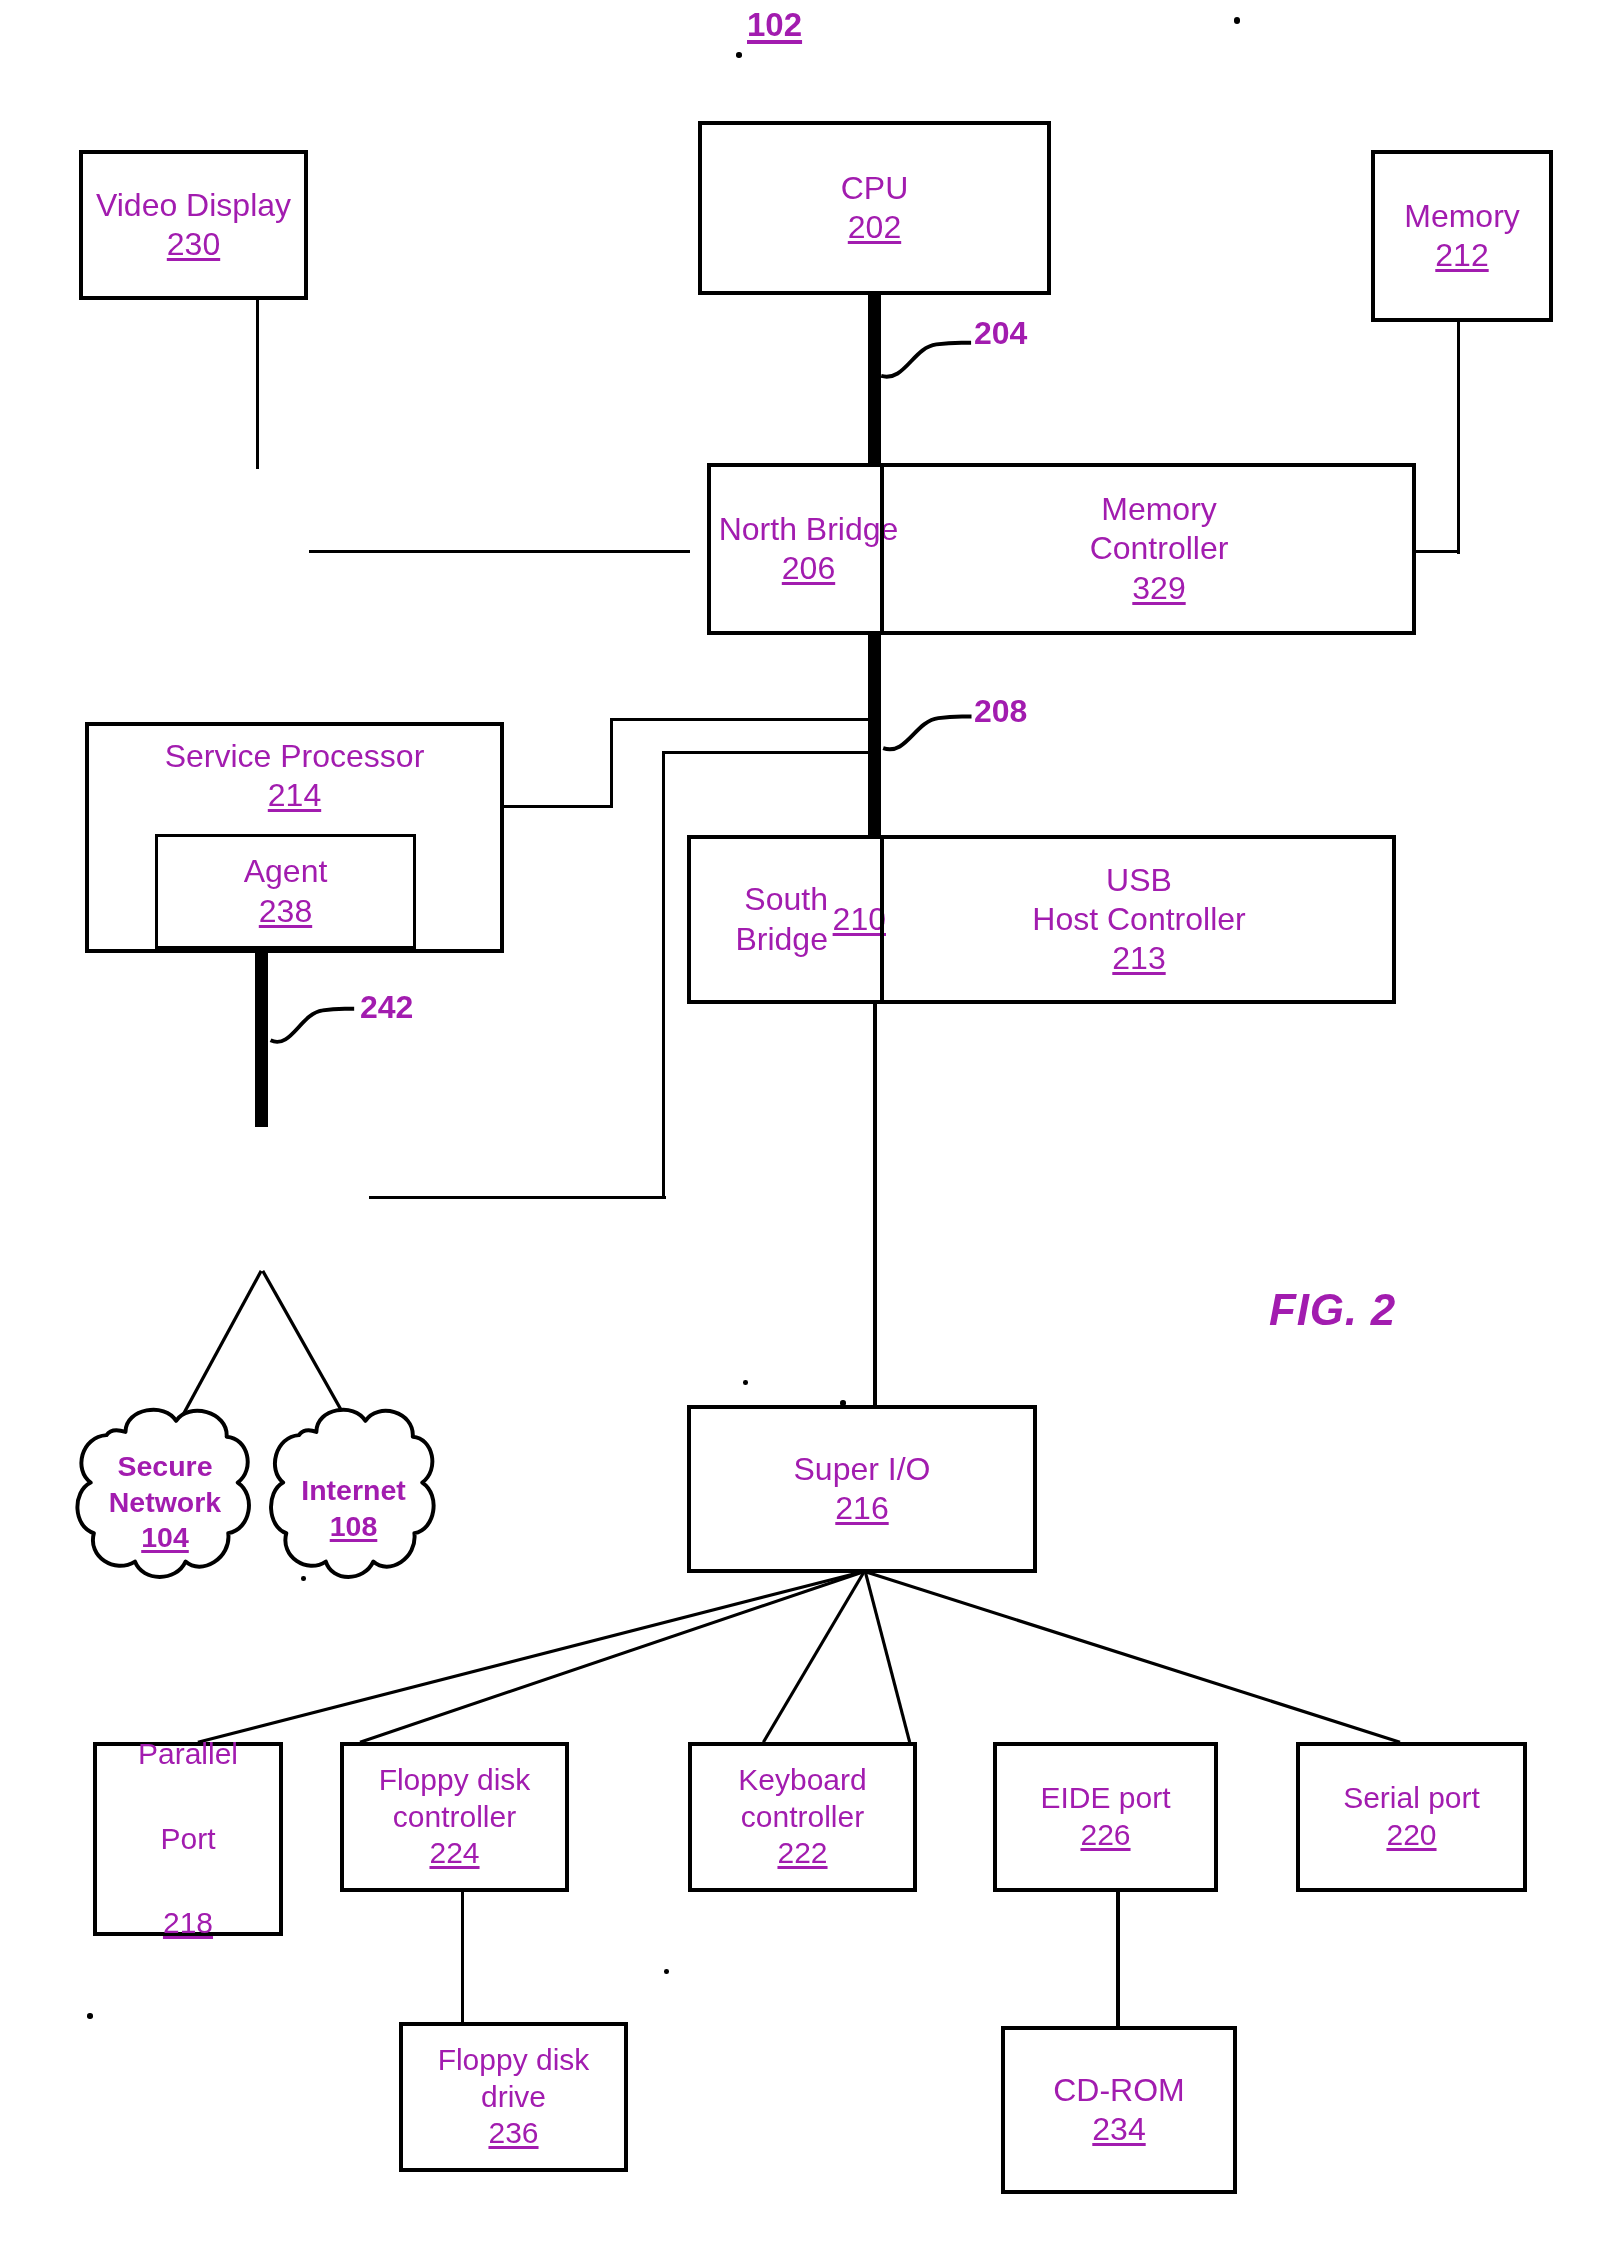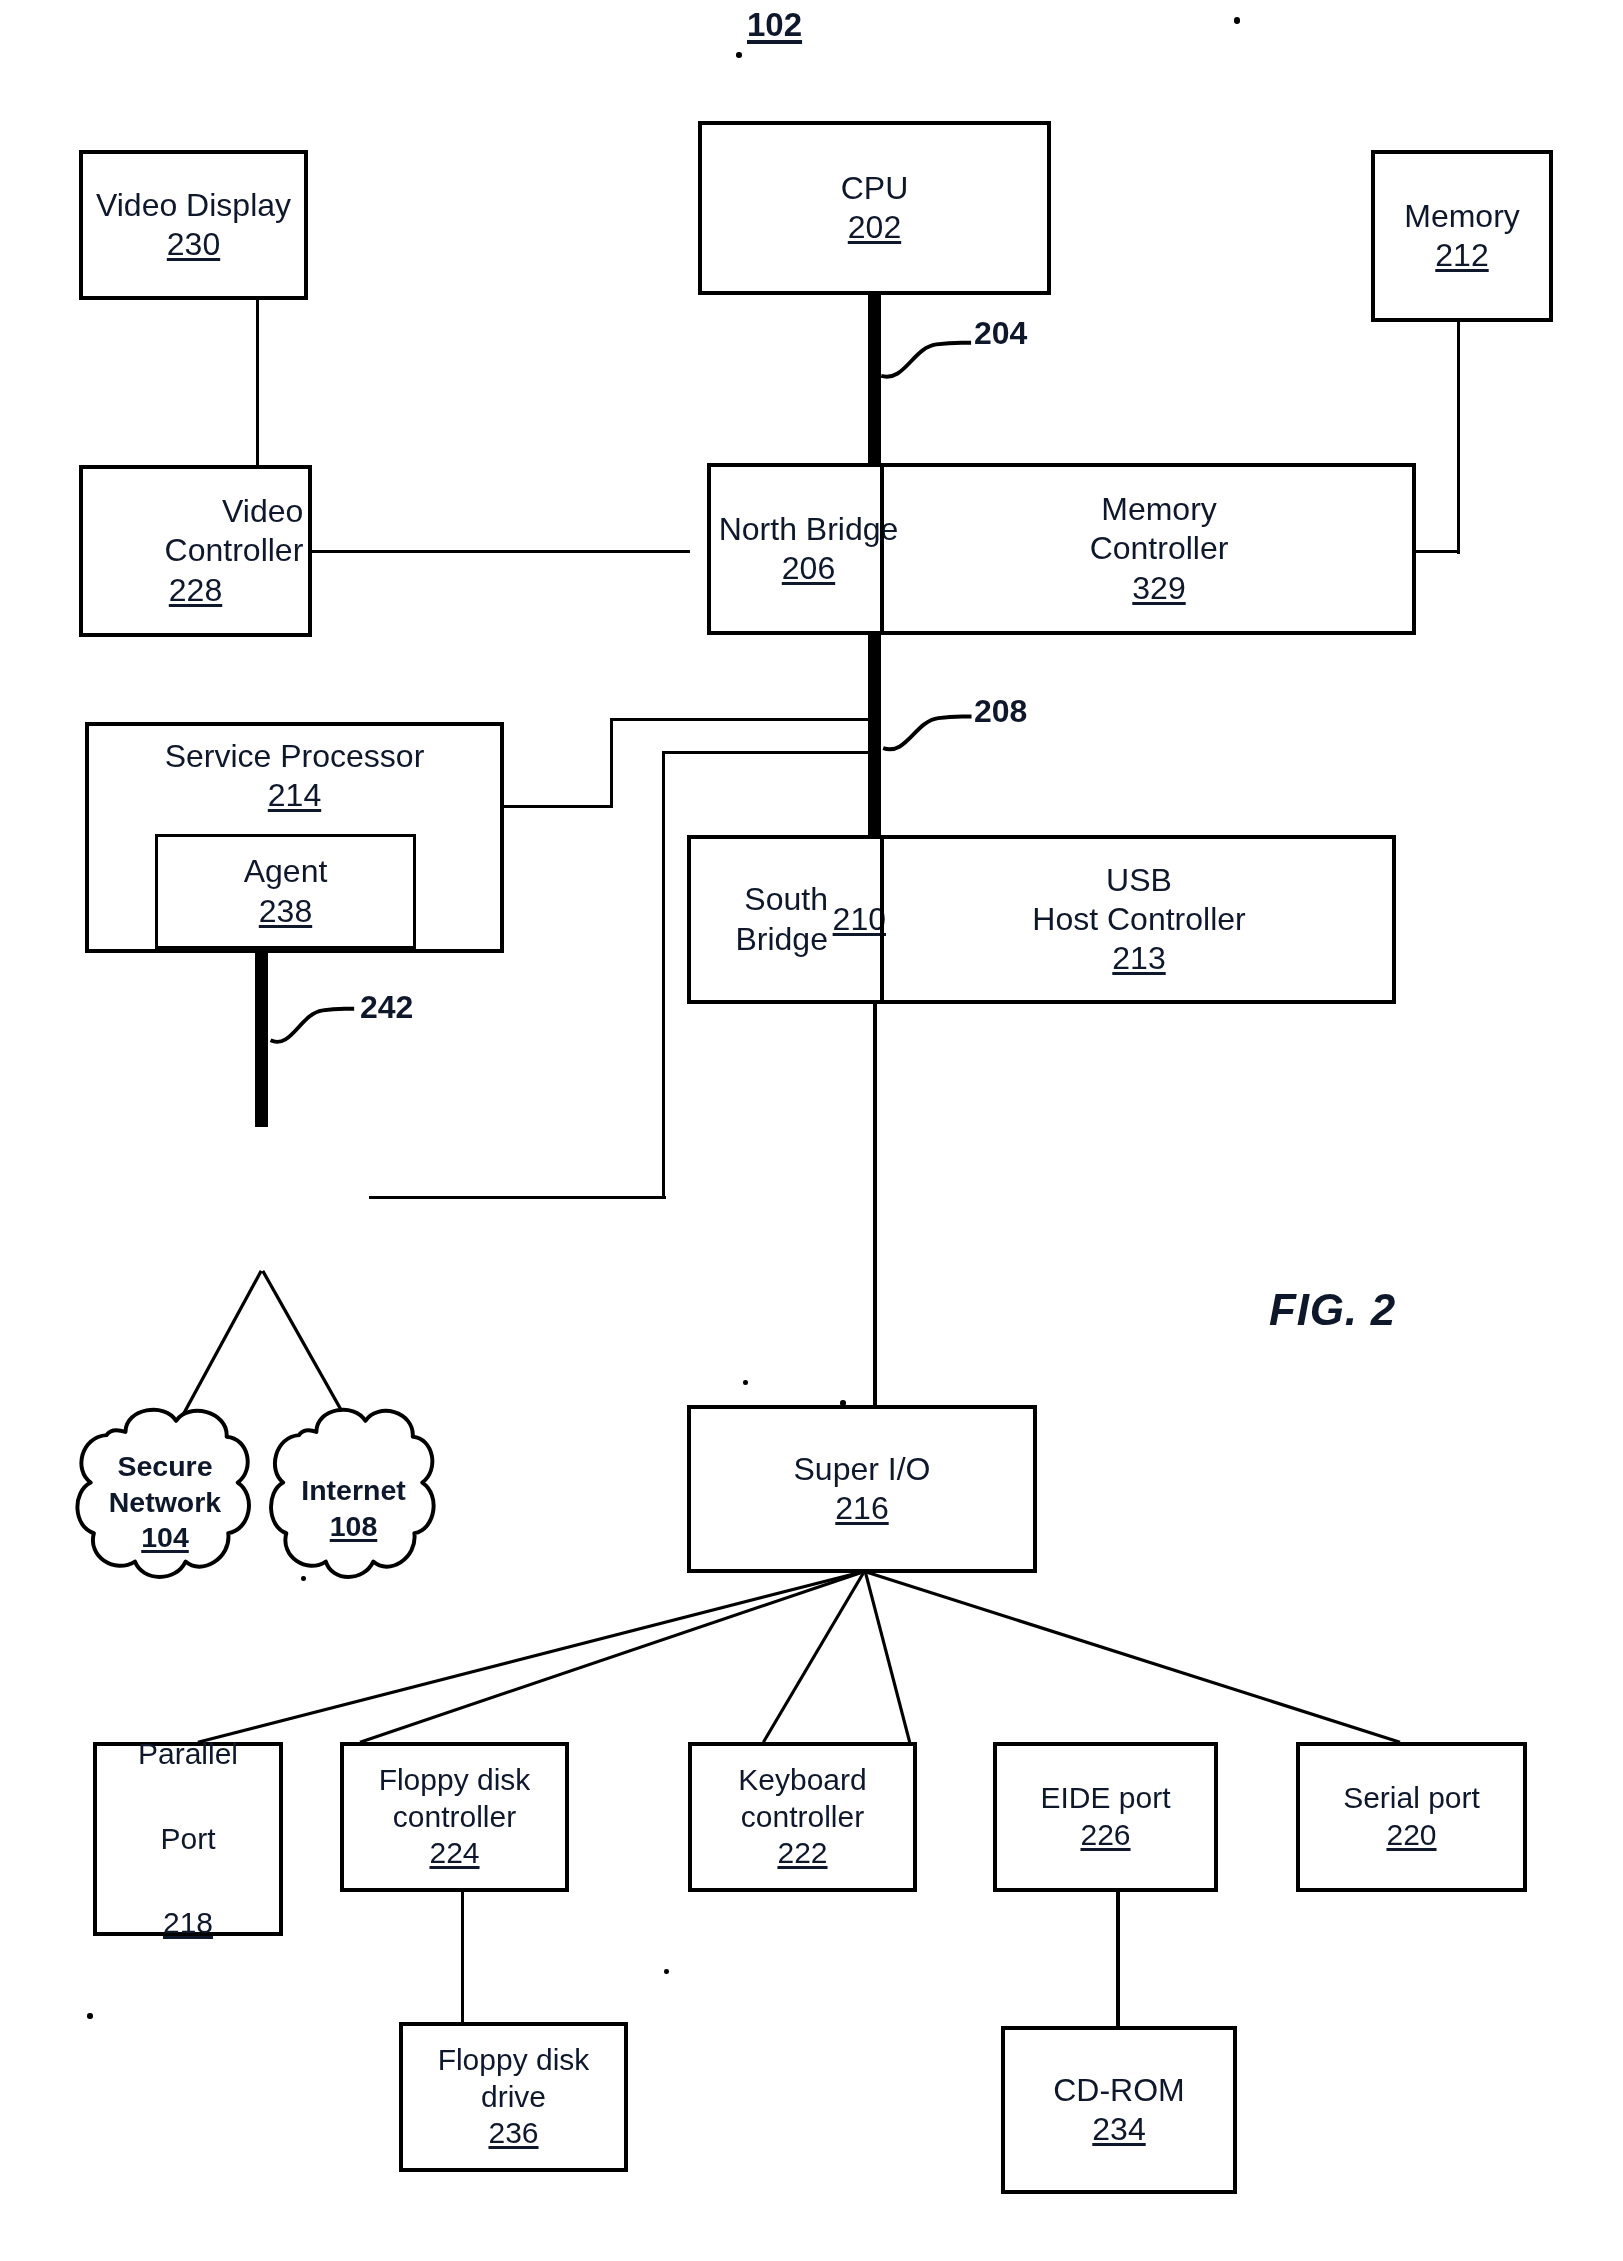--- a/index.html
+++ b/index.html
@@ -1,21 +1,21 @@
 <!DOCTYPE html>
 <html style="font-size:12.7px"><head>
 <meta charset="utf-8">
 <style>
   html,body{margin:0;padding:0;background:#fff;}
   #fig{
     position:relative;
     width:1624px;height:2261px;
     background:#ffffff;
     font-family:"Liberation Sans", sans-serif;
-    color:#0f172a;
+    color:#a21caf;
     overflow:hidden;
   }
   .box{
     position:absolute;
     border:4px solid #000;
     background:#fff;
     box-sizing:border-box;
     display:flex;
     flex-direction:column;
     align-items:center;
@@ -166,24 +166,20 @@
   <div class="box f40" style="left:698px;top:121px;width:353px;height:174px;">
     <span class="ttl">CPU</span>
     <span class="ref">202</span>
   </div>
 
   <div class="box f40" style="left:1371px;top:150px;width:182px;height:172px;">
     <span class="ttl">Memory</span>
     <span class="ref">212</span>
   </div>
 
-  <div class="box f40" style="left:79px;top:465px;width:233px;height:172px;">
-    <span class="ttl">Video Controller</span>
-    <span class="ref">228</span>
-  </div>
 
   <div class="box" style="left:687px;top:463px;width:709px;height:172px;flex-direction:row;margin-left:20px;">
     <div style="flex:0 0 195px;display:flex;flex-direction:column;align-items:center;justify-content:center;height:100%;">
       <span class="ttl f40">North Bridge</span>
       <span class="ref f40">206</span>
     </div>
     <div style="flex:1 1 auto;display:flex;flex-direction:column;align-items:center;justify-content:center;height:100%;">
       <span class="ttl f40">Memory</span>
       <span class="ttl f40">Controller</span>
       <span class="ref f40">329</span>

